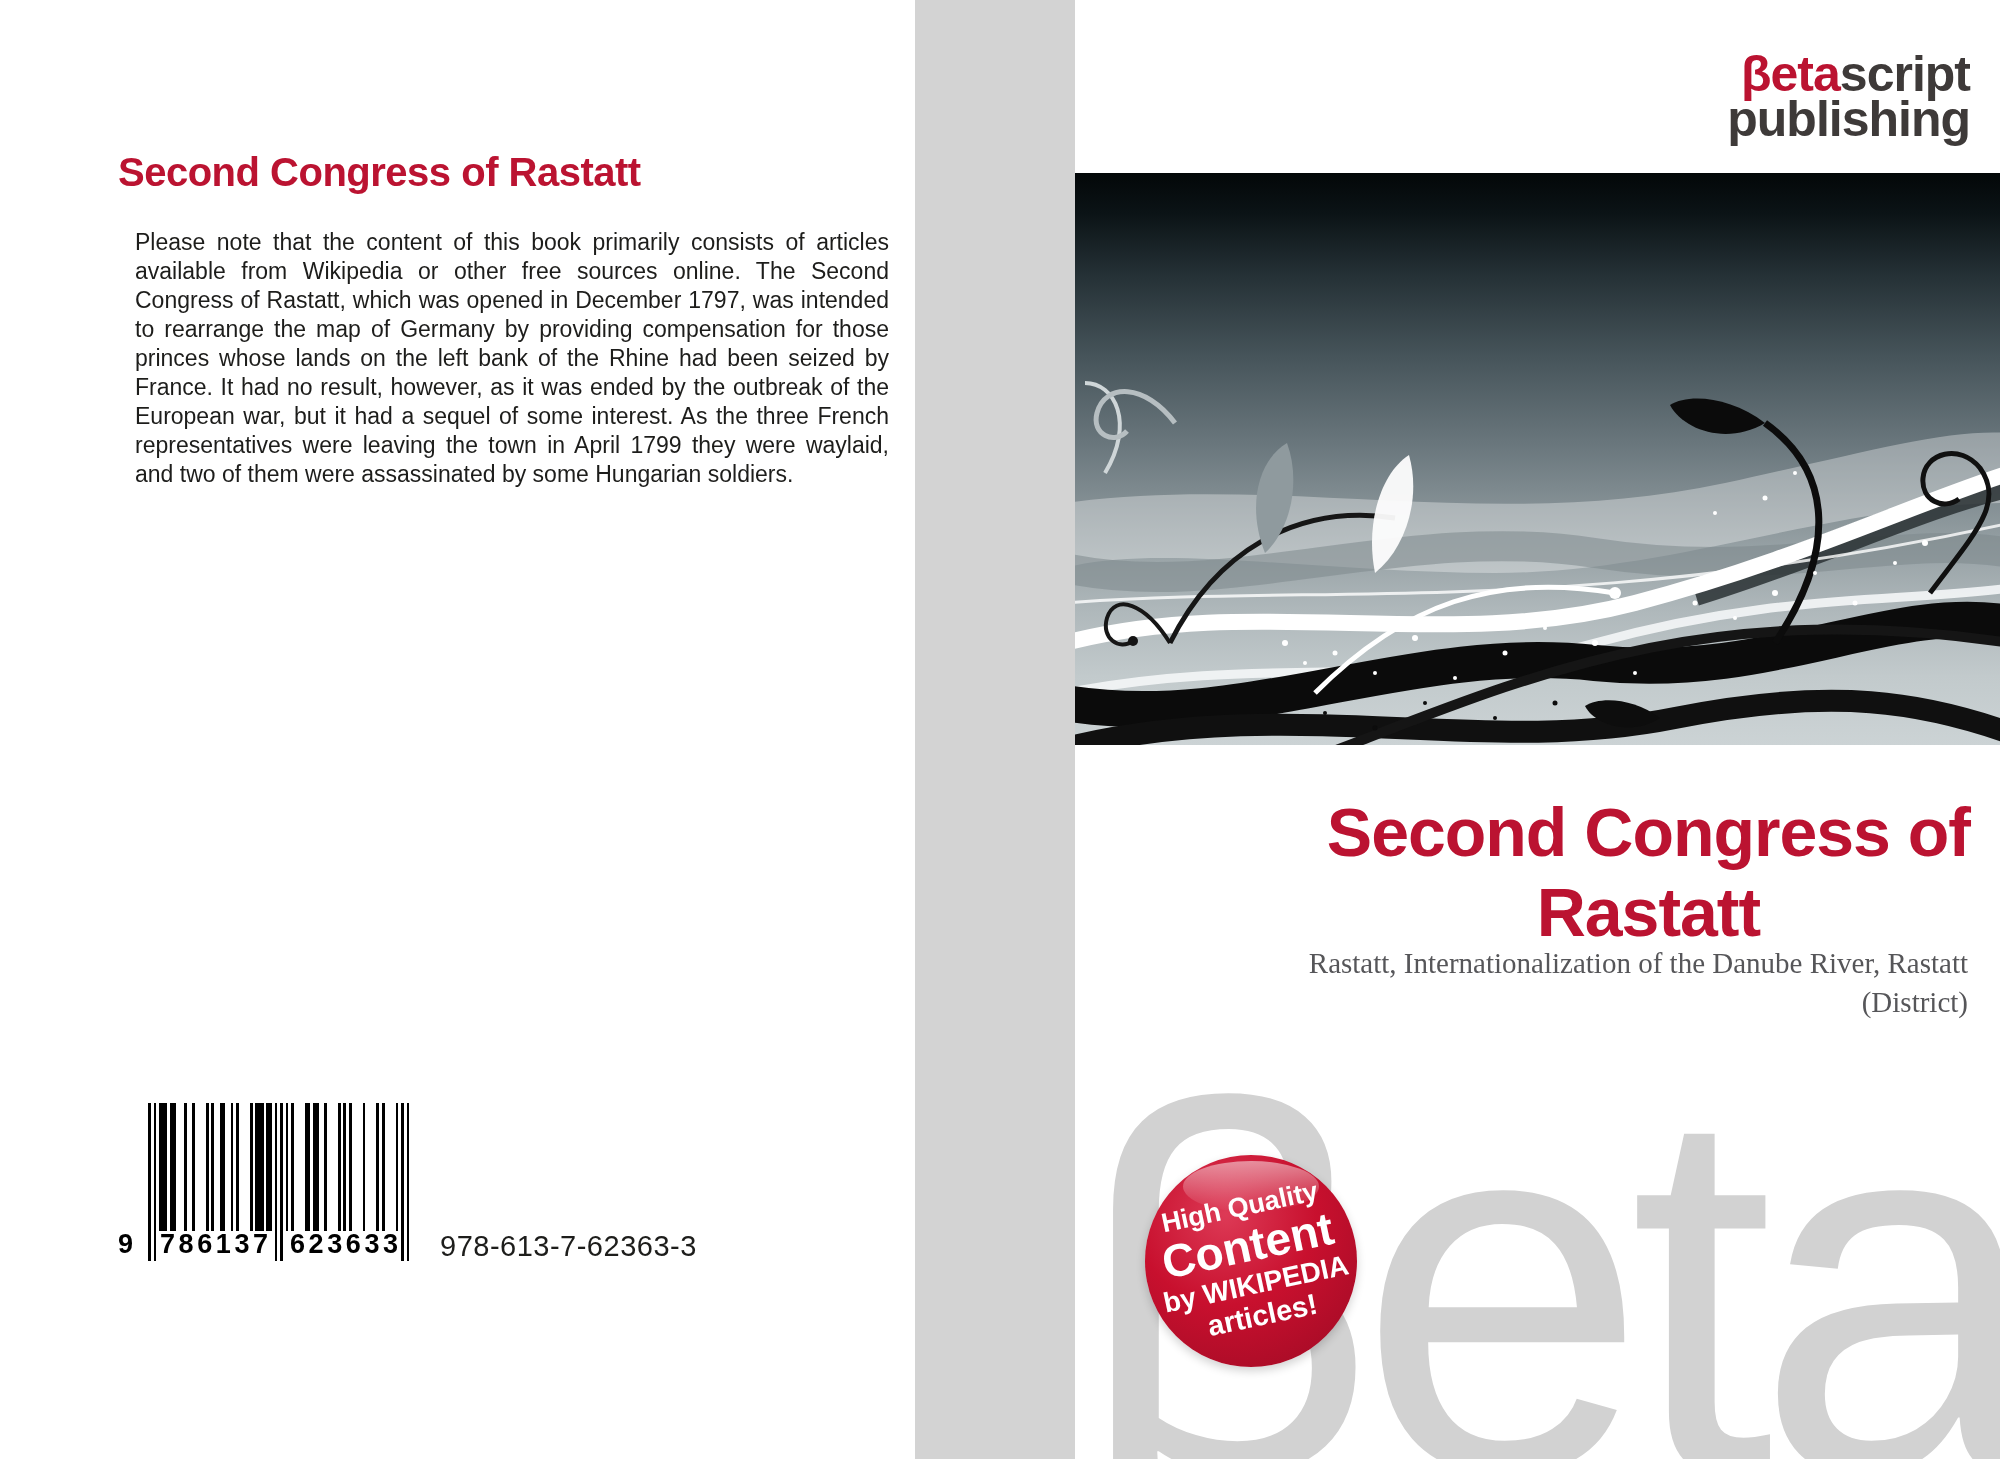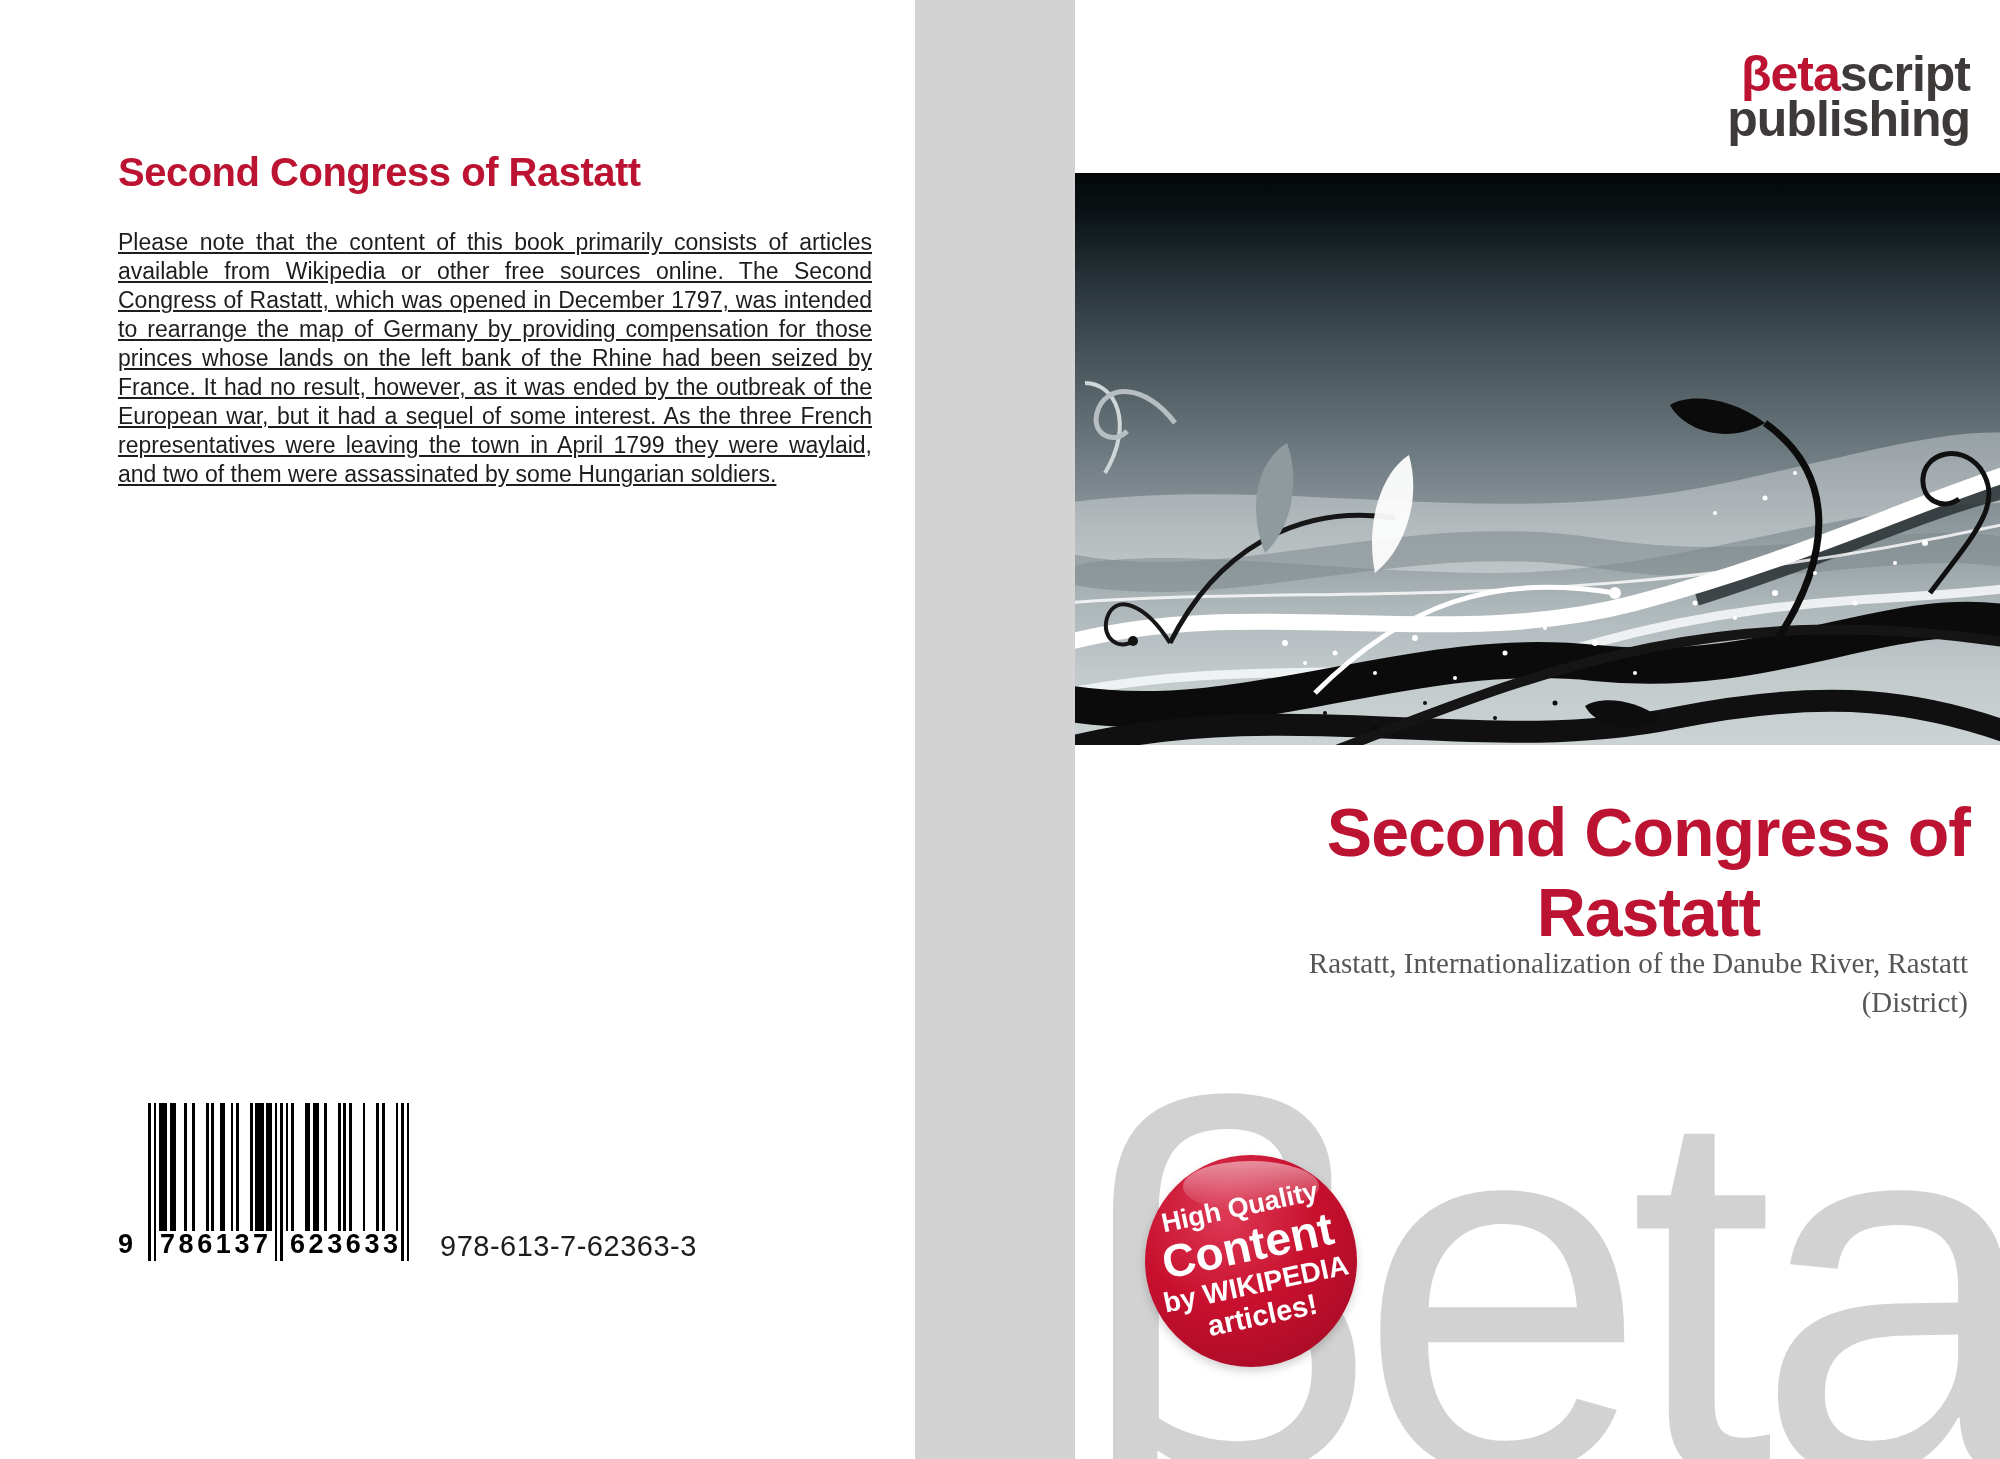--- a/index.html
+++ b/index.html
@@ -13,23 +13,23 @@
   }
   *{margin:0;padding:0;box-sizing:border-box;}
   html,body{width:2000px;height:1459px;background:#fff;overflow:hidden;
     font-family:"Liberation Sans",sans-serif;}
   .spread{position:relative;width:2000px;height:1459px;background:#fff;overflow:hidden;}
 
   
   .back-cover{position:absolute;left:0;top:0;width:915px;height:1459px;background:#fff;}
   .back-title{position:absolute;left:118px;top:150px;width:760px;
     font-size:40px;font-weight:bold;letter-spacing:-.5px;color:var(--red);}
-  .back-desc{position:absolute;left:118px;top:228px;width:754px;
+  .back-desc{position:absolute;left:135px;top:228px;width:754px;
     font-size:23px;line-height:29px;color:var(--text-dark);
-    text-align:justify;text-decoration:underline;}
+    text-align:justify;}
   .barcode-wrap{position:absolute;left:118px;top:1103px;width:300px;height:165px;}
   .barcode-bars{position:absolute;left:30px;top:0;display:flex;align-items:flex-start;}
   .bar{width:2.75px;height:128px;background:transparent;}
   .bar.on{background:#000;}
   .bar.guard{height:158px;}
   .bc-digit-lead{position:absolute;left:0;top:126px;font-size:27px;font-weight:bold;color:#000;}
   .bc-group{position:absolute;top:126px;display:flex;justify-content:space-between;
     font-size:27px;font-weight:bold;color:#000;}
   .bc-left{left:42px;width:108px;}
   .bc-right{left:172px;width:108px;}

